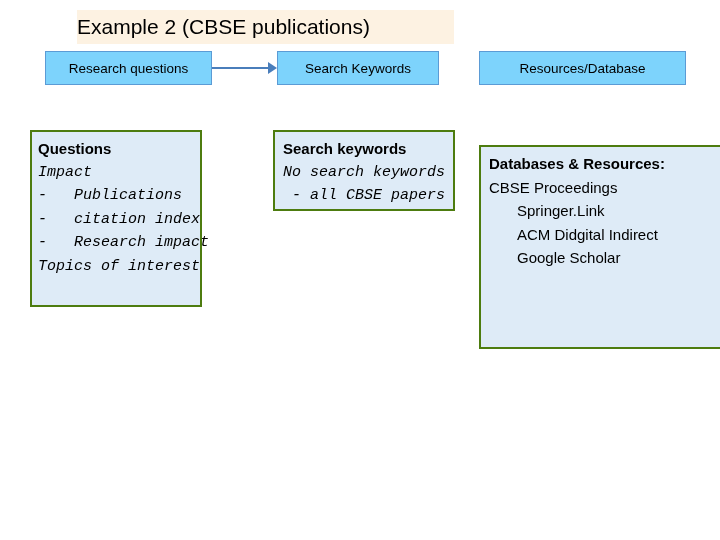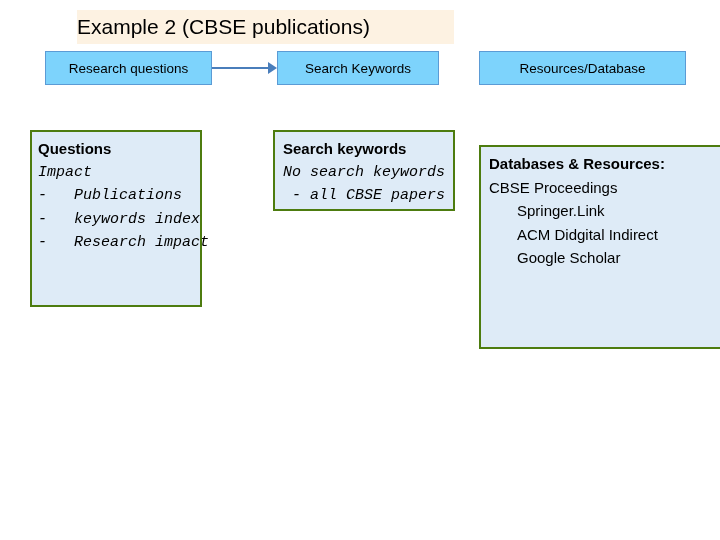--- a/index.html
+++ b/index.html
@@ -109,22 +109,23 @@
     <span>Resources/Database</span>
   </div>
 
   <div class="arrow-line"></div>
   <div class="arrow-head"></div>
 
   <div class="body-box body-1">
     <div class="ln b">Questions</div>
     <div class="ln i">Impact</div>
     <div class="ln i">-   Publications</div>
-    <div class="ln i">-   keywords index</div>
+    <div class="ln i">-   citation index</div>
     <div class="ln i">-   Research impact</div>
+    <div class="ln i">Topics of interest</div>
   </div>
 
   <div class="body-box body-2">
     <div class="ln b">Search keywords</div>
     <div class="ln i">No search keywords</div>
     <div class="ln i"> - all CBSE papers</div>
   </div>
 
   <div class="body-box body-3">
     <div class="ln b">Databases &amp; Resources:</div>

